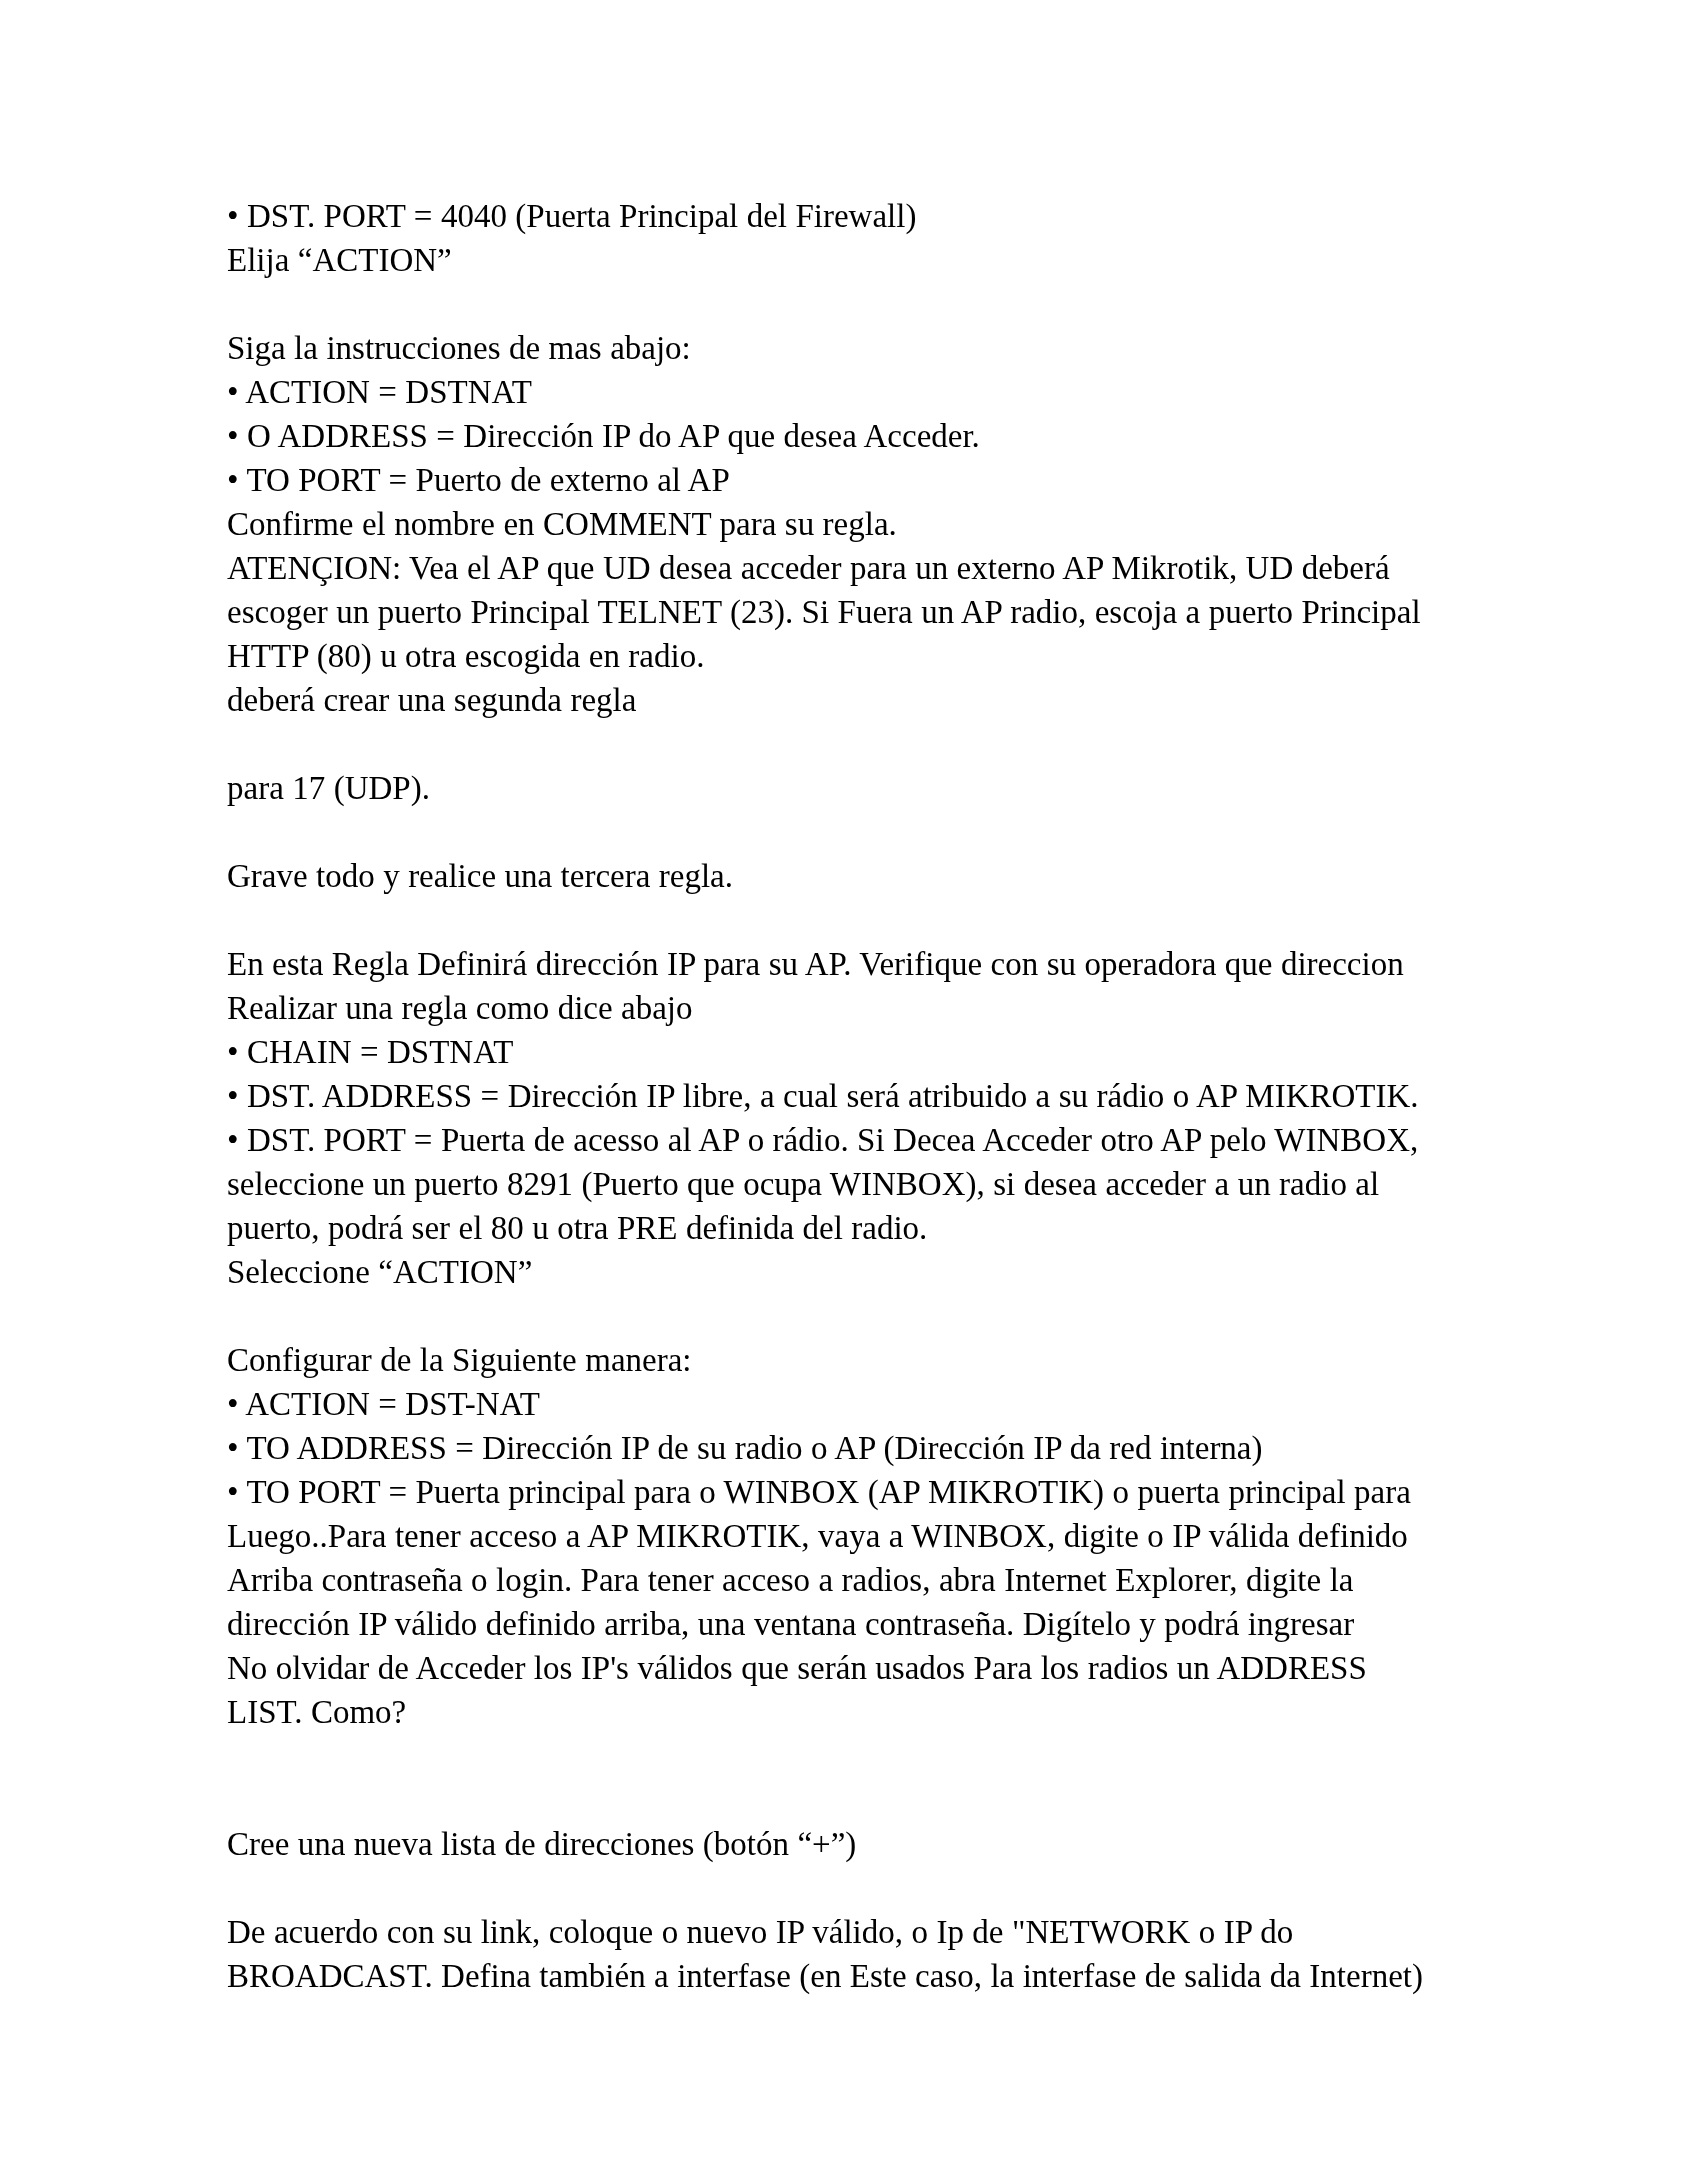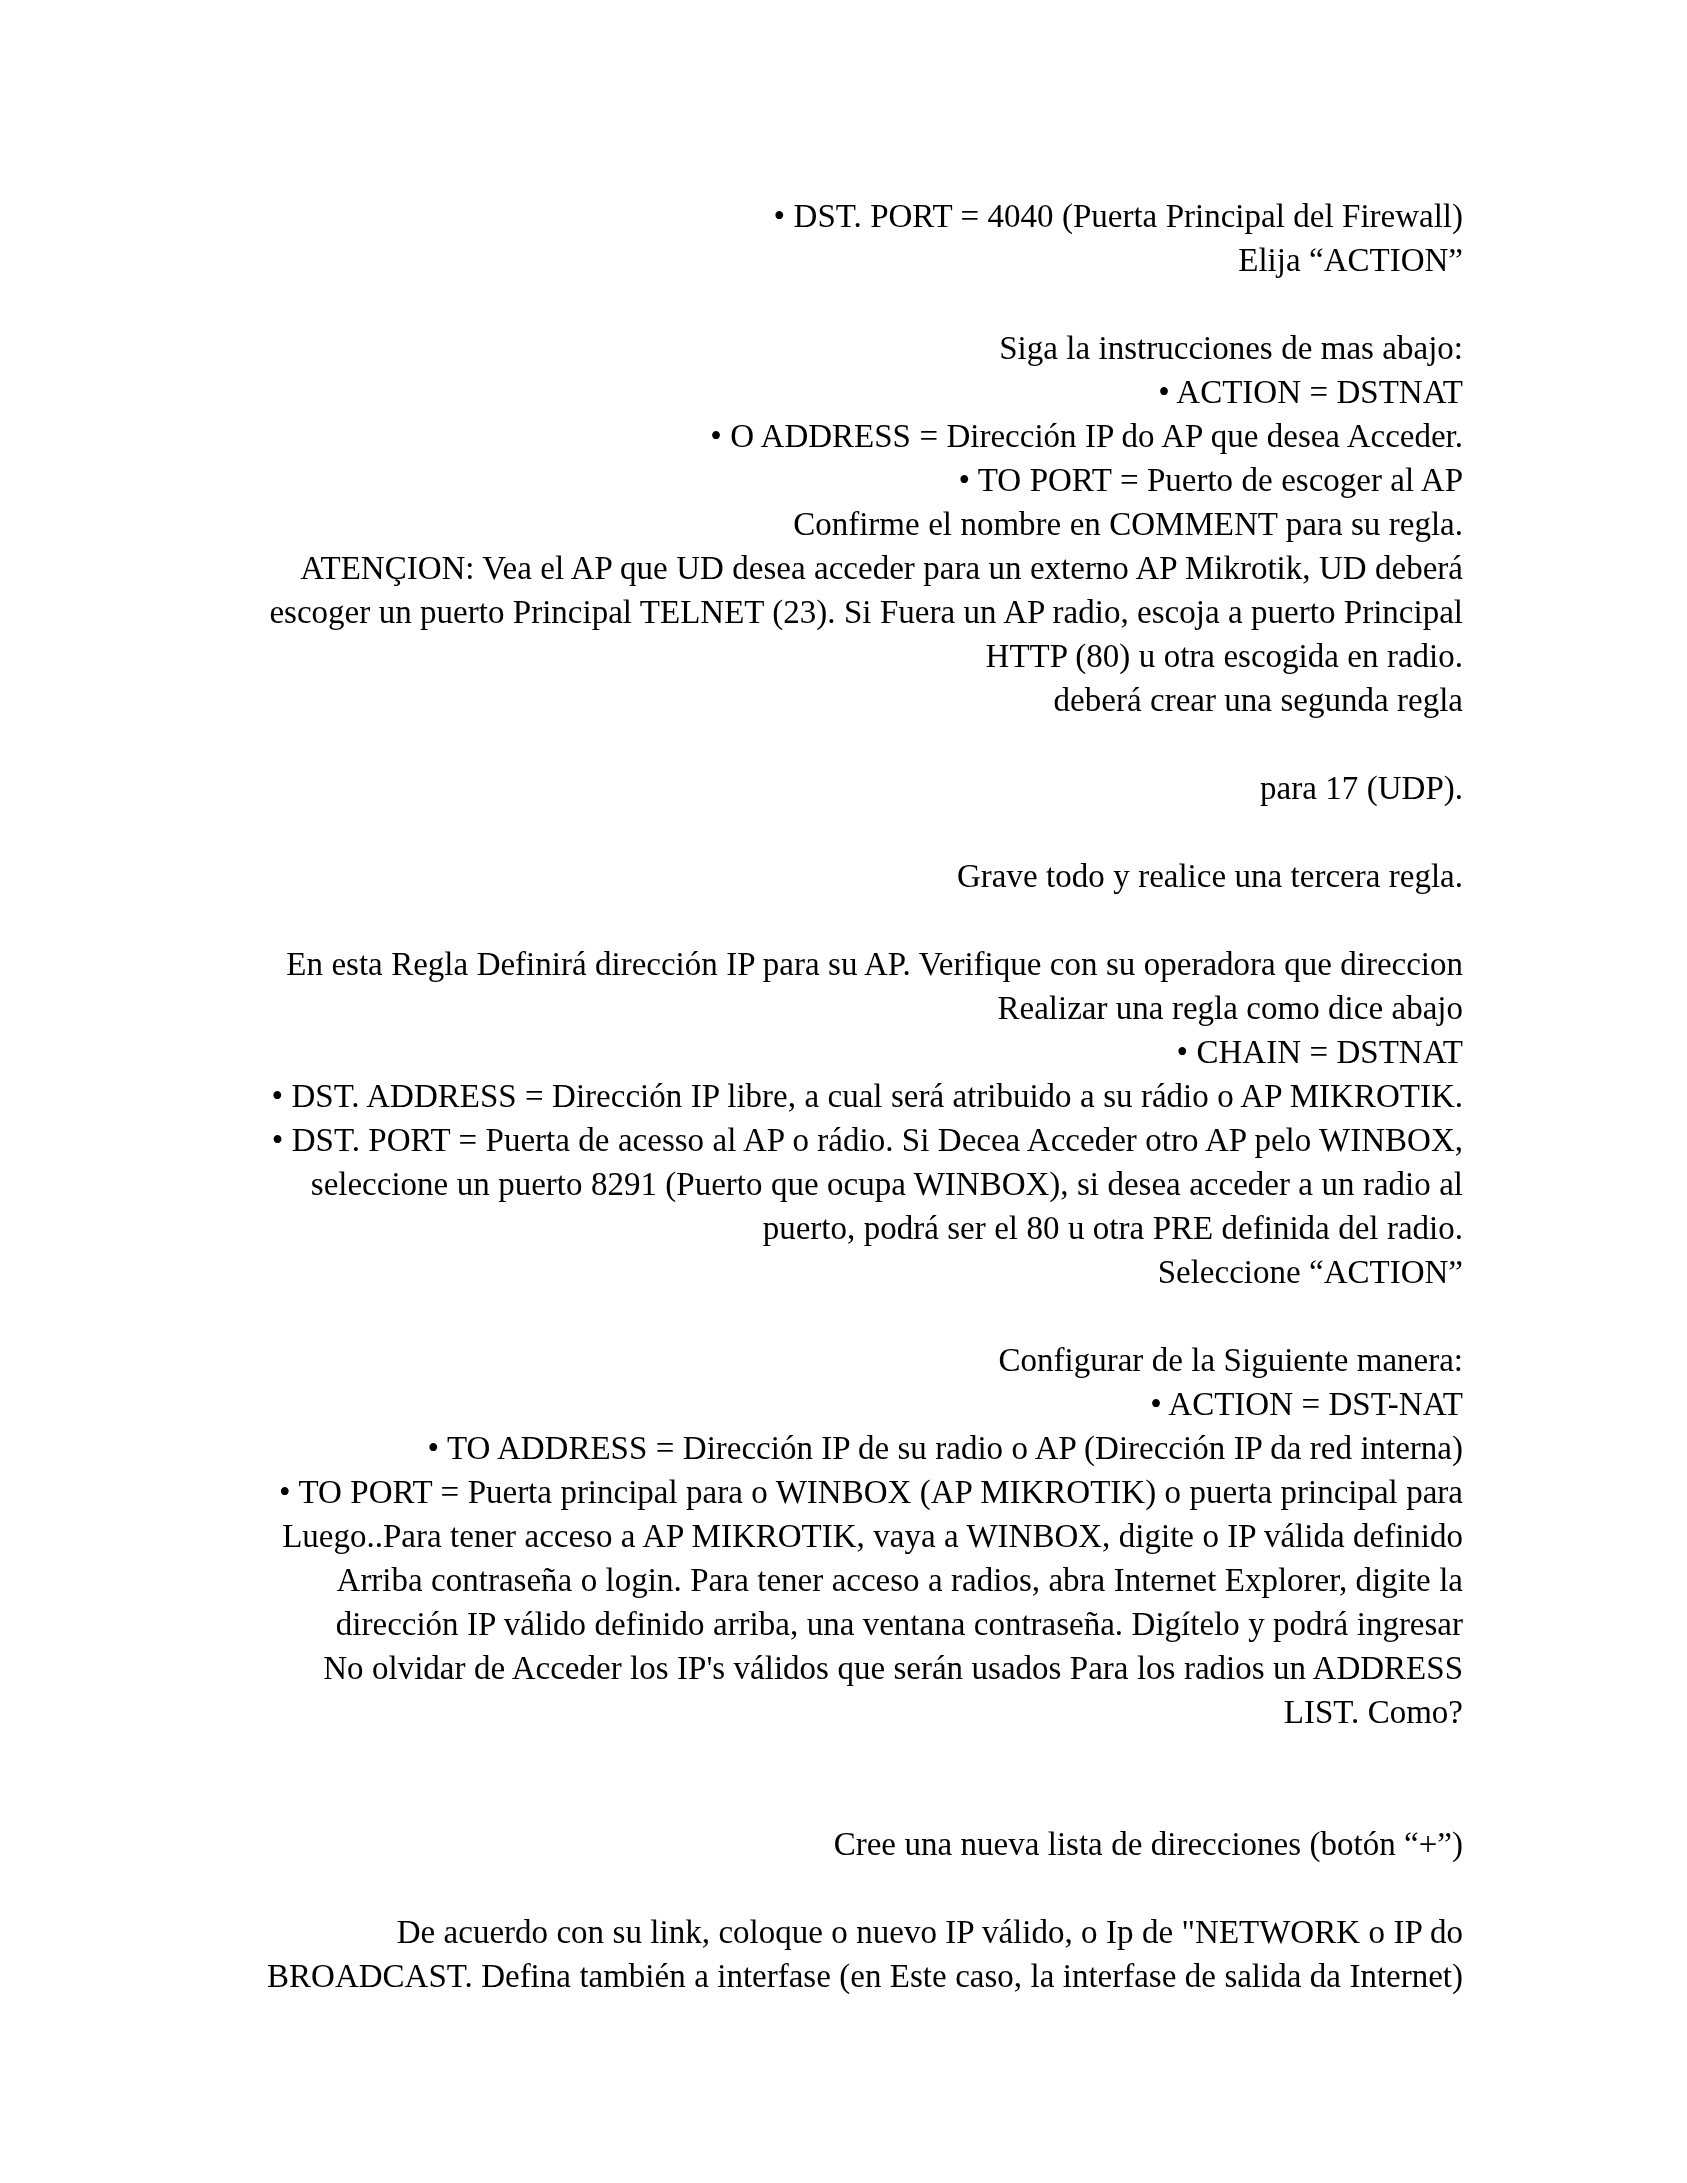--- a/index.html
+++ b/index.html
@@ -27,21 +27,20 @@
     line-height: 44px;
     text-align: left;
     word-spacing: 0.2px;
   }
   .para {
     margin: 0;
     padding: 0;
   }
   .line {
     white-space: pre-wrap;
-    text-align: right;
   }
   .spacer {
     height: 44px;
   }
   .spacer-lg {
     height: 88px;
   }
 </style>
 </head>
 <body>
@@ -53,21 +52,21 @@
       <div class="line">• DST. PORT = 4040 (Puerta Principal del Firewall)</div>
       <div class="line">Elija “ACTION”</div>
     </div>
 
     <div class="spacer"></div>
 
     <div class="para">
       <div class="line">Siga la instrucciones de mas abajo:</div>
       <div class="line">• ACTION = DSTNAT</div>
       <div class="line">• O ADDRESS = Dirección IP do AP que desea Acceder.</div>
-      <div class="line">• TO PORT = Puerto de escoger al AP</div>
+      <div class="line">• TO PORT = Puerto de externo al AP</div>
       <div class="line">Confirme el nombre en COMMENT para su regla.</div>
       <div class="line">ATENÇION: Vea el AP que UD desea acceder para un externo AP Mikrotik, UD deberá</div>
       <div class="line">escoger un puerto Principal TELNET (23). Si Fuera un AP radio, escoja a puerto Principal</div>
       <div class="line">HTTP (80) u otra escogida en radio.</div>
       <div class="line">deberá crear una segunda regla</div>
     </div>
 
     <div class="spacer"></div>
 
     <div class="para">

